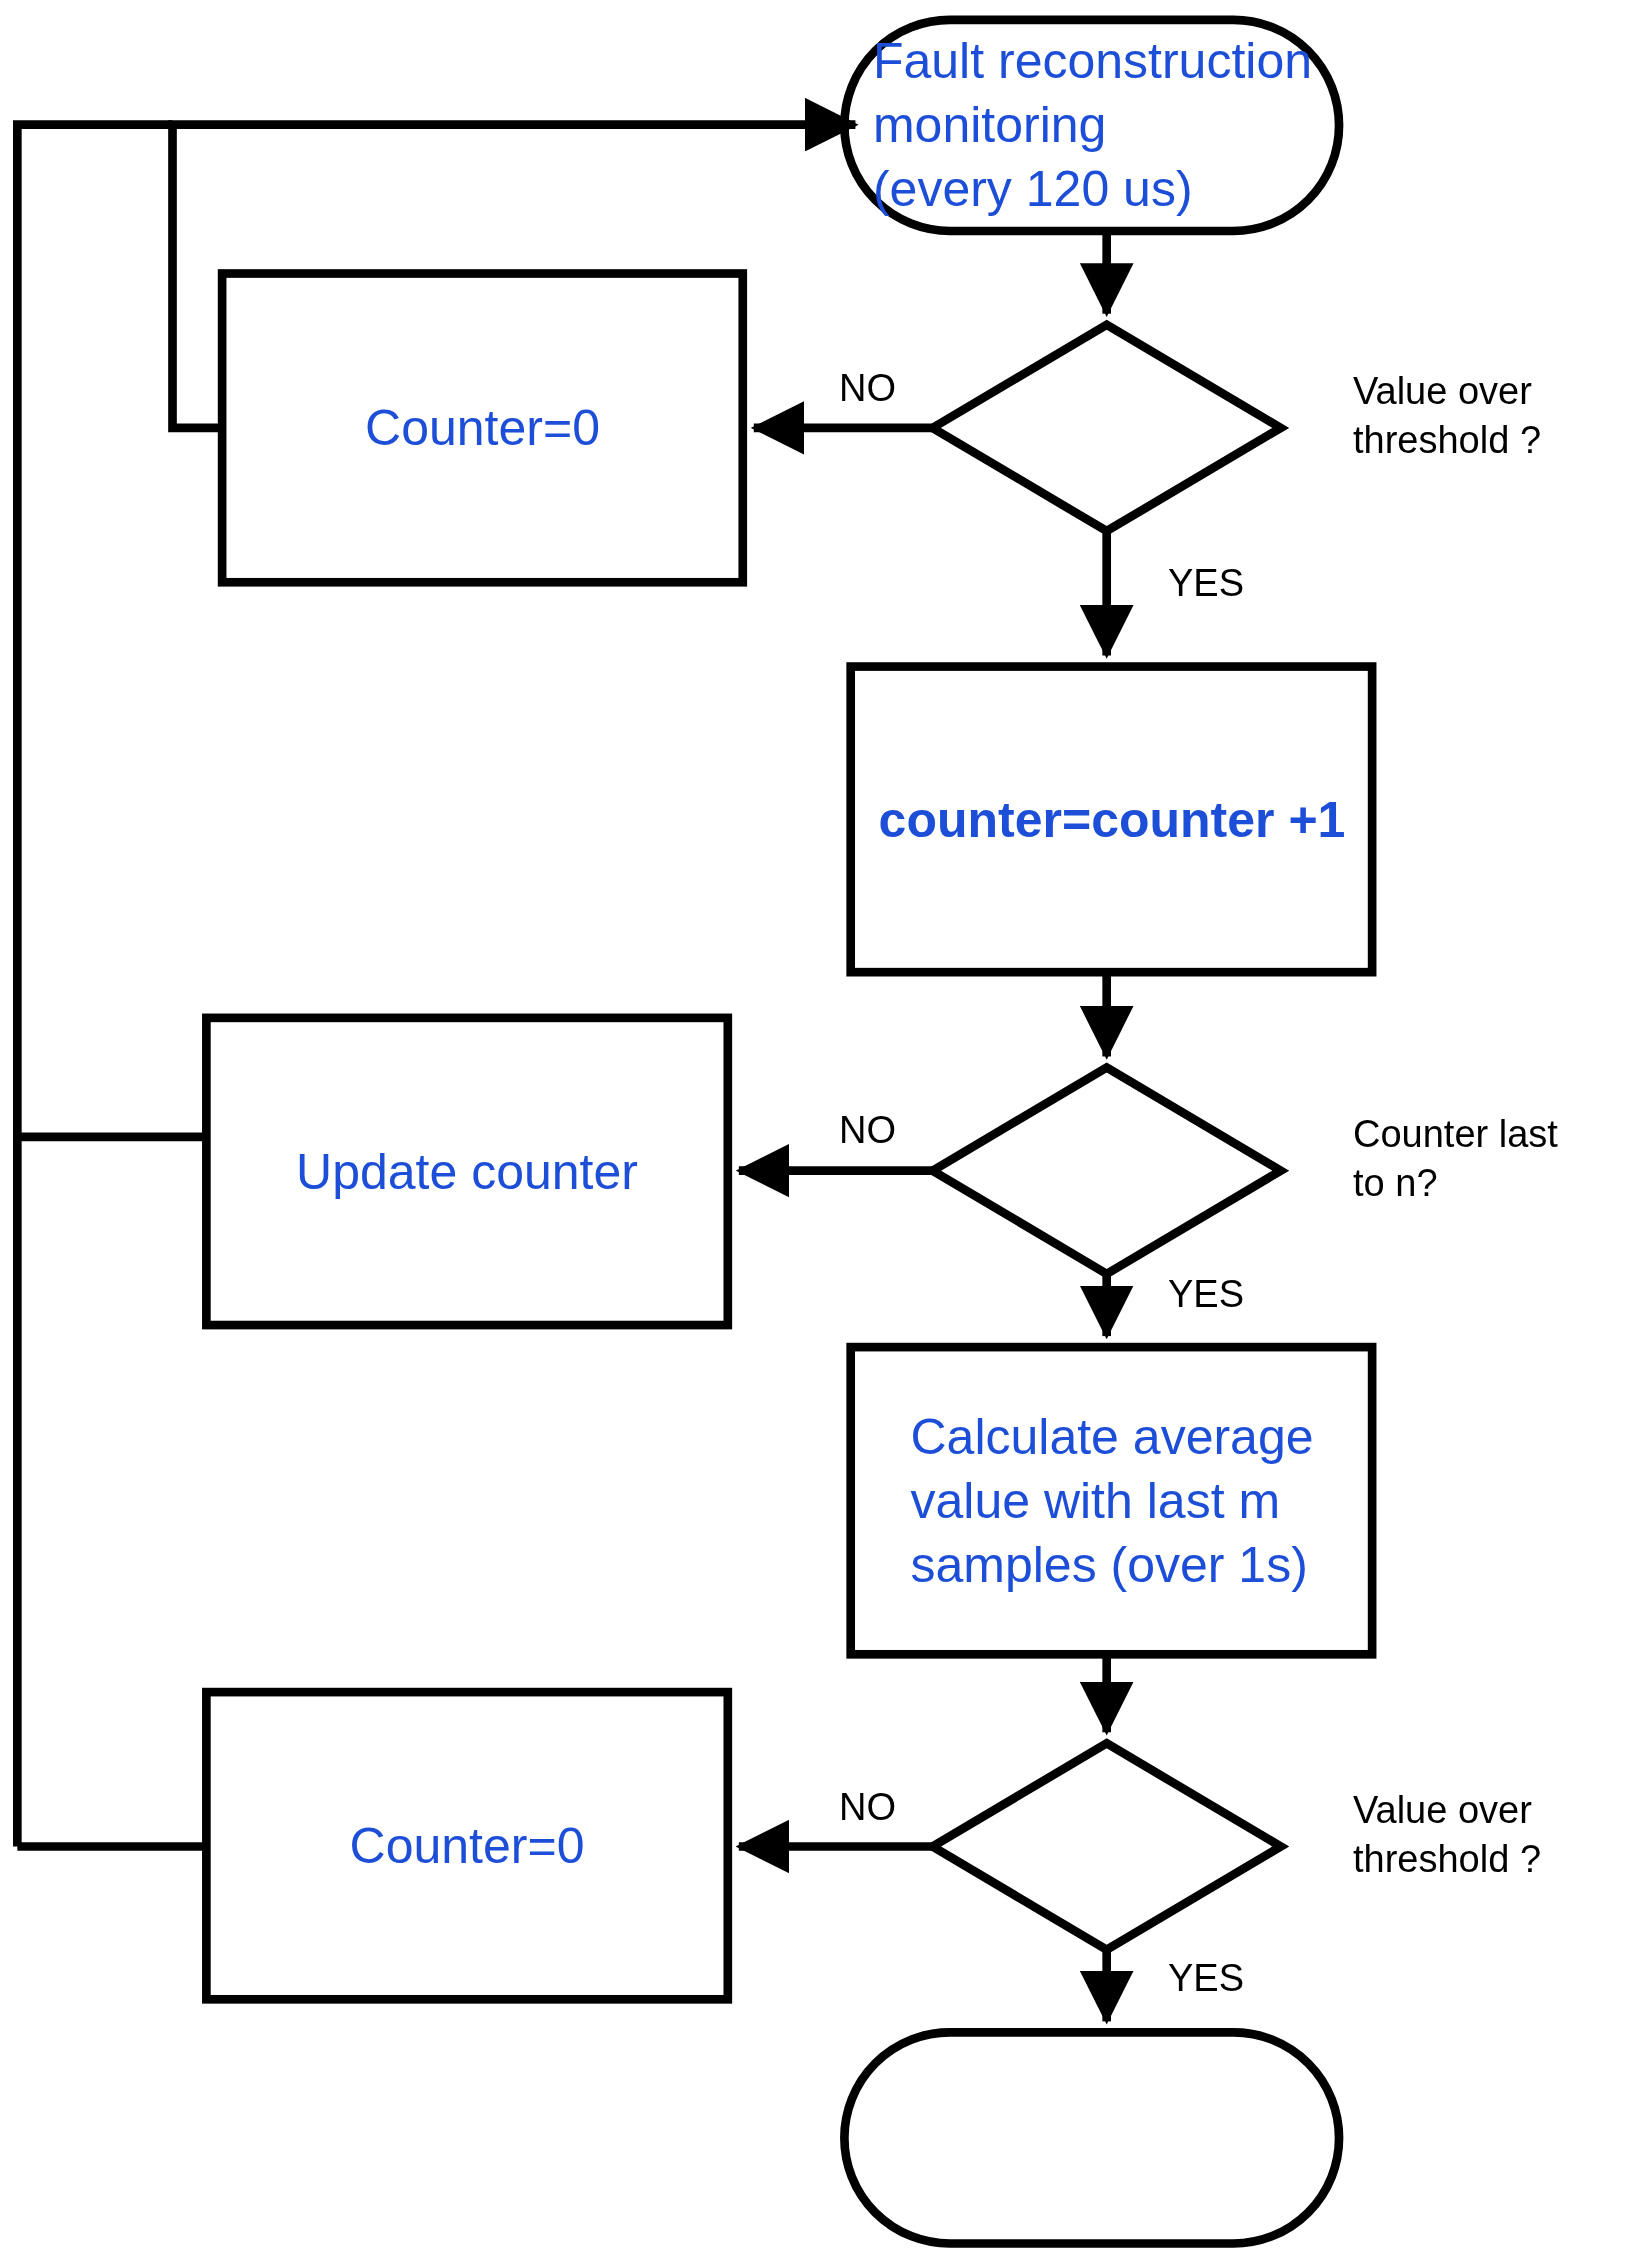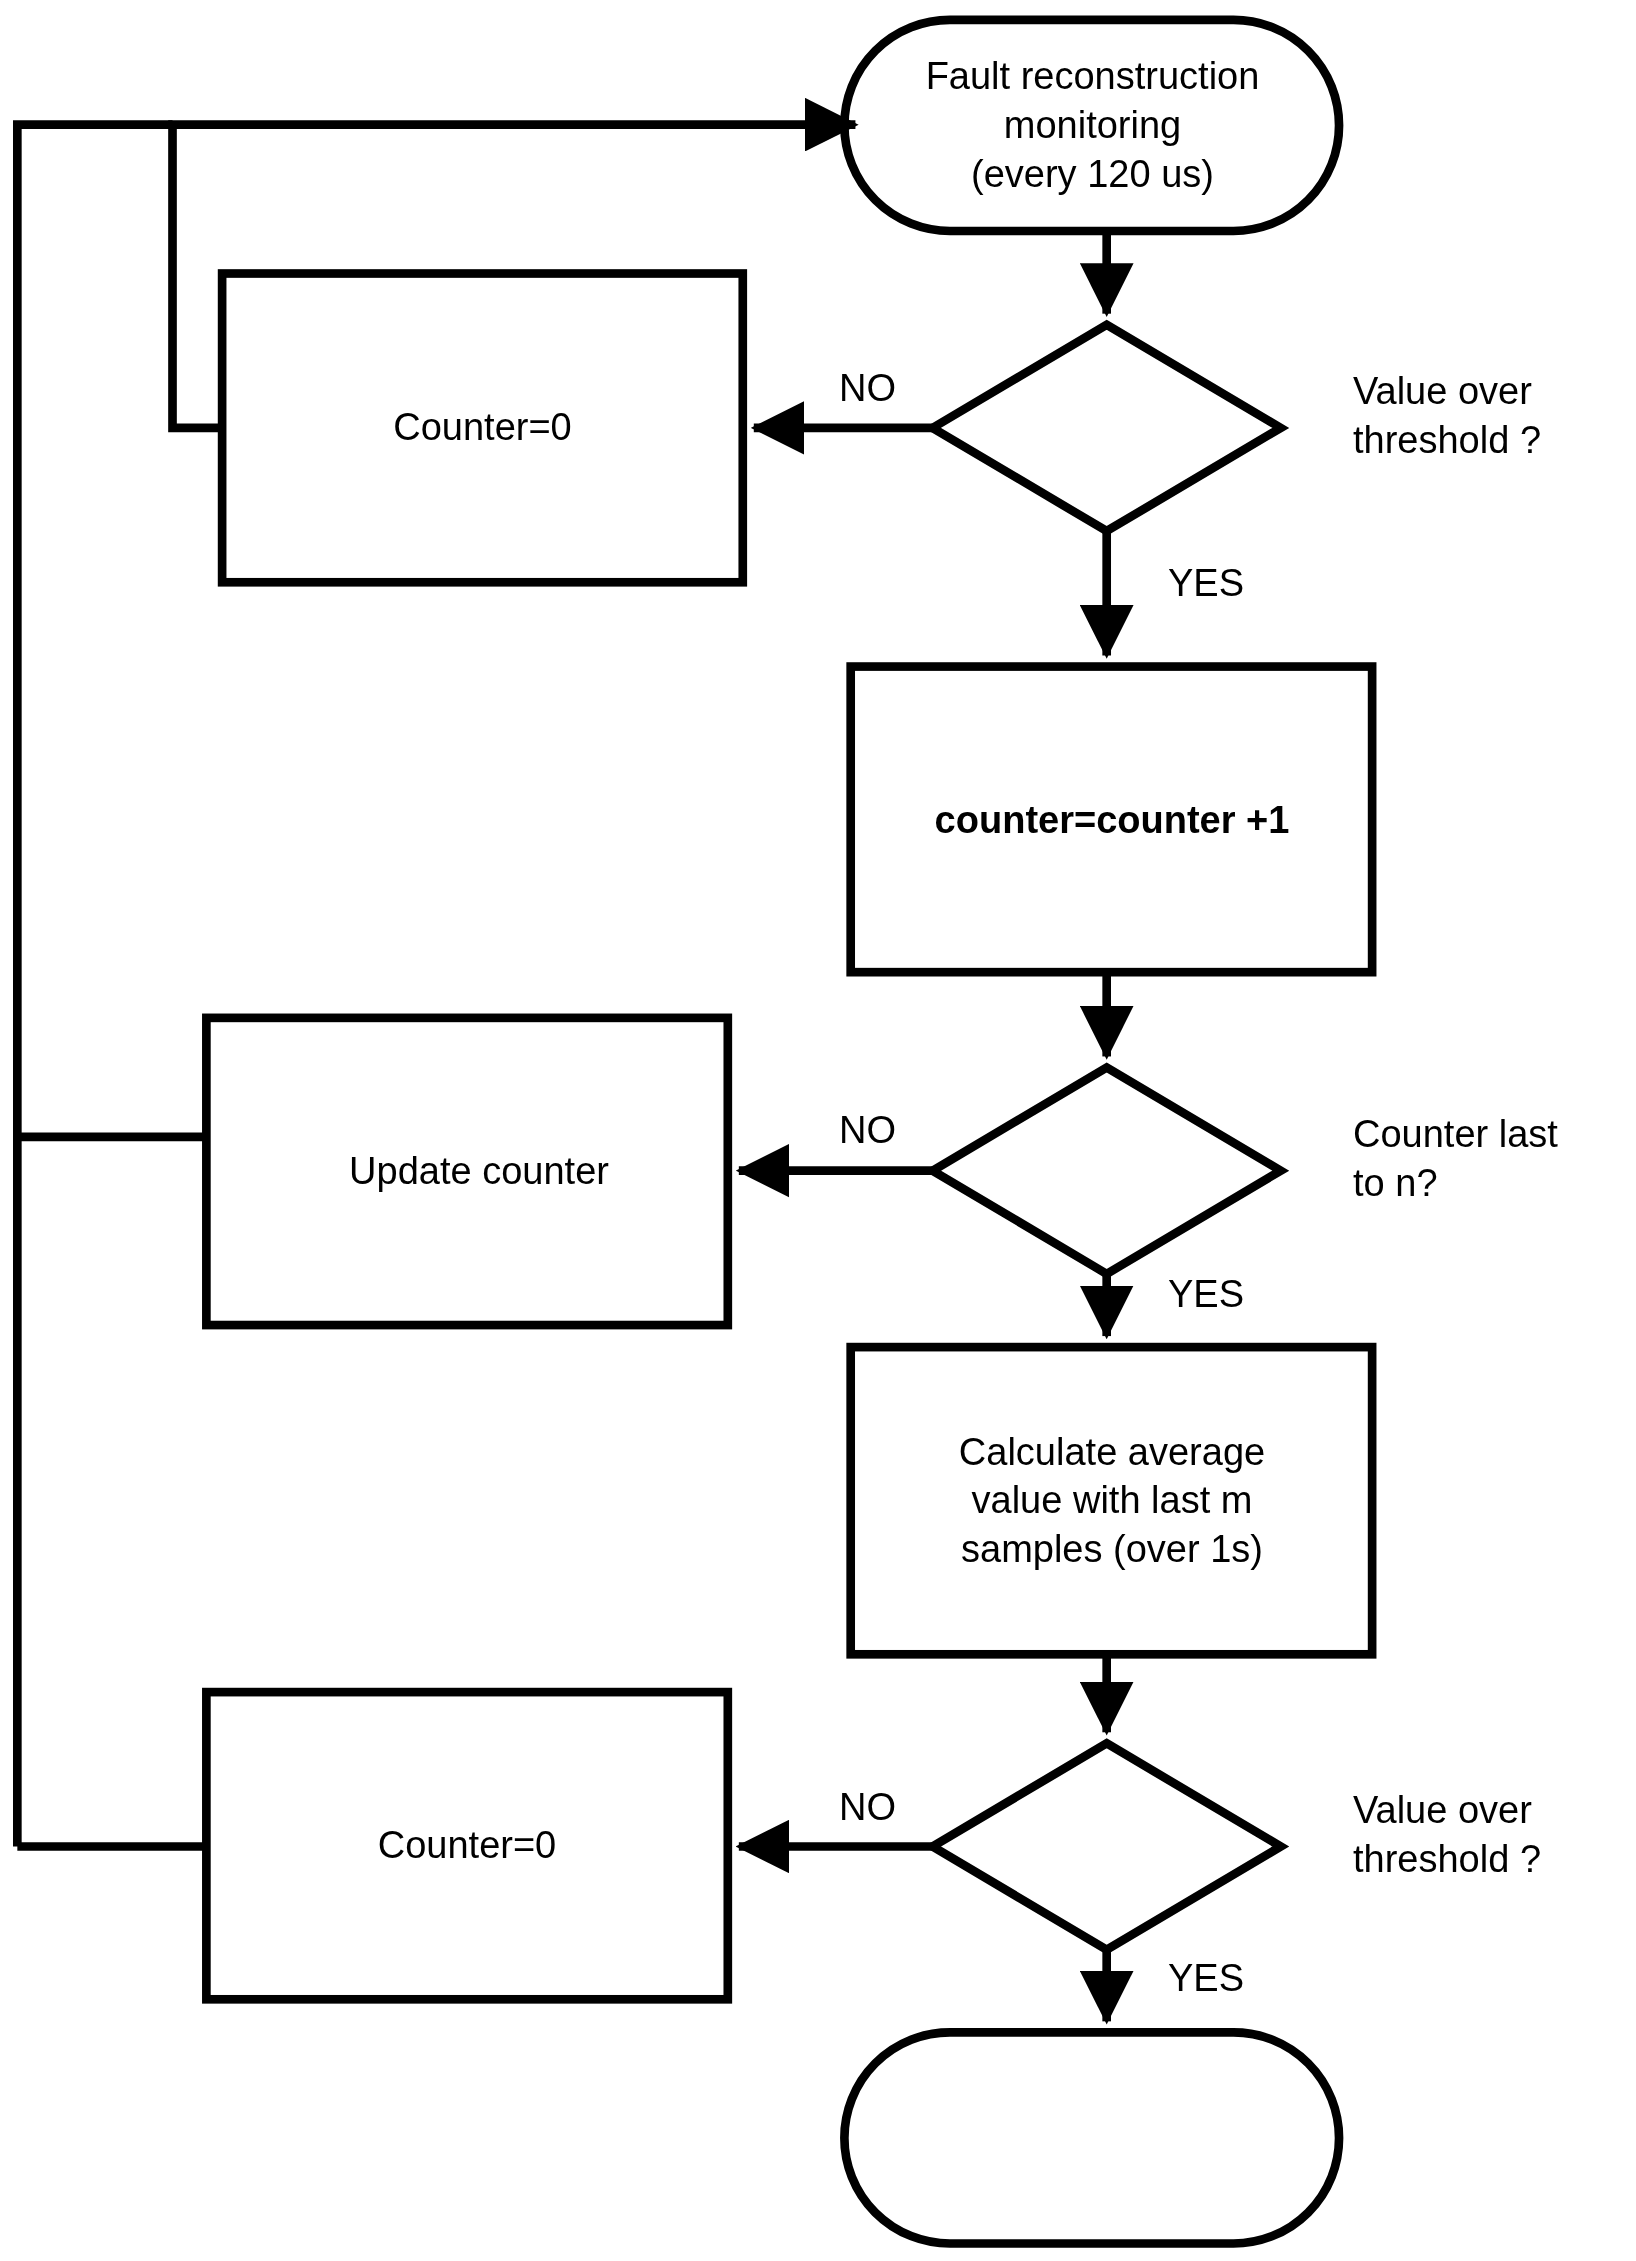--- a/index.html
+++ b/index.html
@@ -5,24 +5,23 @@
 <style>
   html,body{margin:0;padding:0;background:#ffffff;}
   body{font-family:"Liberation Sans", sans-serif;}
   #canvas{position:relative;width:1636px;height:2261px;background:#ffffff;overflow:hidden;}
   svg{display:block;}
   .node-label{
     position:absolute;
     display:flex;
     align-items:center;
     justify-content:center;
-    text-align:center;
-    color:#000000;
+    color:#1d4ed8;
     font-family:"Liberation Sans", sans-serif;
-    font-size:38px;
+    font-size:50px;
     line-height:1.28;
     white-space:pre-line;
     pointer-events:none;
   }
   .edge-label{
     position:absolute;
     color:#000000;
     font-family:"Liberation Sans", sans-serif;
     font-size:38px;
     line-height:1.28;
@@ -93,21 +92,21 @@
   </svg>
 
   <div class="node-label" style="left:845px;top:19.7px;width:495px;height:211px;">Fault reconstruction
 monitoring
 (every 120 us)</div>
 
   <div class="node-label" style="left:222px;top:273px;width:521px;height:309px;">Counter=0</div>
 
   <div class="node-label" style="left:851px;top:667px;width:522px;height:306px;font-weight:bold;">counter=counter +1</div>
 
-  <div class="node-label" style="left:218px;top:1018px;width:522px;height:307px;">Update counter</div>
+  <div class="node-label" style="left:206px;top:1018px;width:522px;height:307px;">Update counter</div>
 
   <div class="node-label" style="left:851px;top:1347px;width:522px;height:307px;">Calculate average
 value with last m
 samples (over 1s)</div>
 
   <div class="node-label" style="left:206px;top:1692px;width:522px;height:307px;">Counter=0</div>
 
 
   <div class="edge-label left" style="left:810px;top:364px;">NO</div>
   <div class="edge-label left" style="left:1324px;top:367px;">Value over

